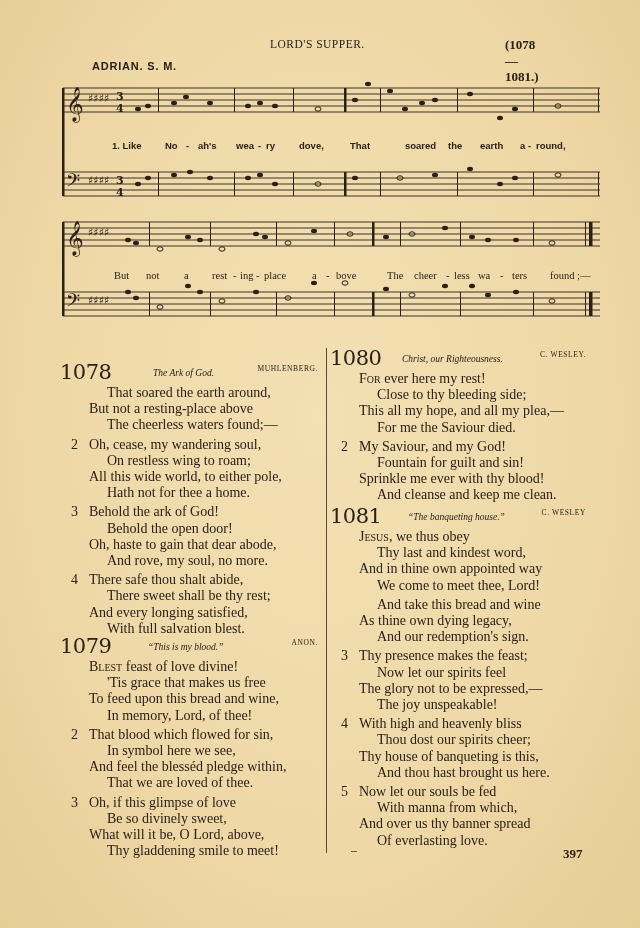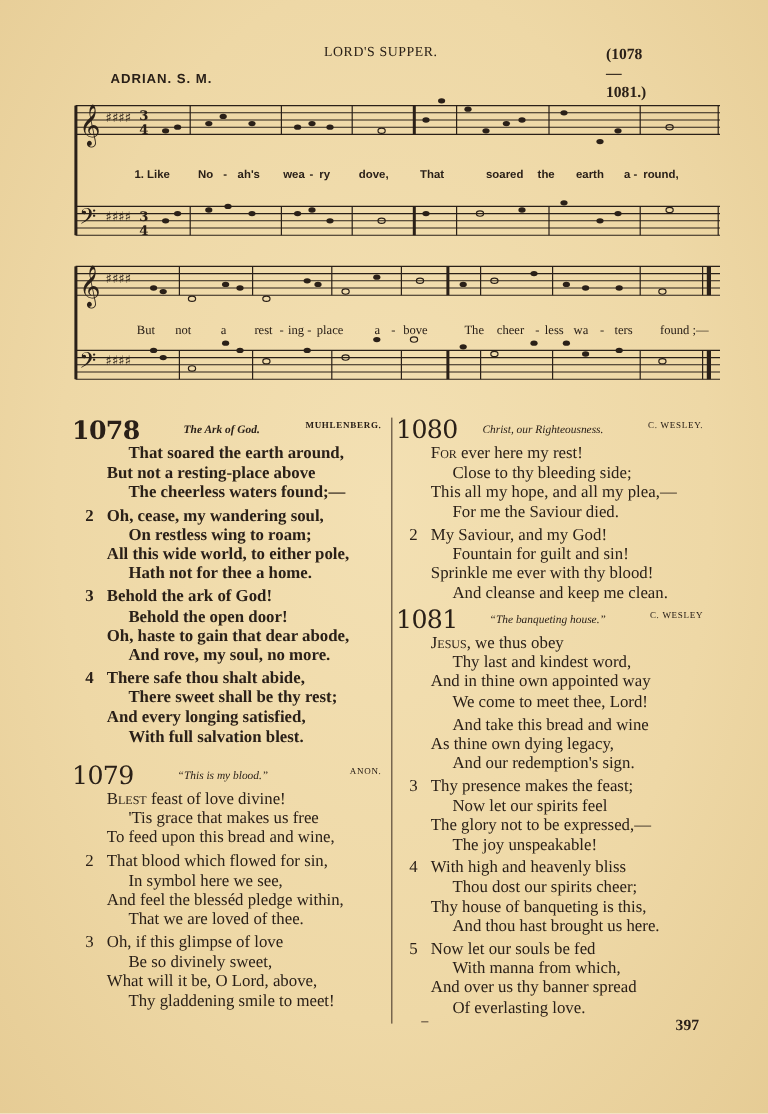--- a/index.html
+++ b/index.html
@@ -250,21 +250,21 @@
     <span style="left:418px">wa</span>
     <span style="left:440px">-</span>
     <span style="left:452px">ters</span>
     <span style="left:490px">found ;—</span>
   </div>
 </div>
 
 <div class="col-divider"></div>
 <div class="col-divider-tick"></div>
 
-<div class="hymn" style="left:60px; top:350px; width:258px;font-weight:bold;">
+<div class="hymn" style="left:60px; top:364px; width:258px;">
   <div class="hymn-head">
     <span class="hymn-num">1078</span>
     <span class="hymn-subtitle" style="left:93px;">The Ark of God.</span>
     <span class="hymn-author">MUHLENBERG.</span>
   </div>
   <div style="padding-left:29px; margin-top:-1px;">
     <div class="verse">
       <div class="line even">That soared the earth around,</div>
       <div class="line odd">But not a resting-place above</div>
       <div class="line even">The cheerless waters found;—</div>
@@ -294,20 +294,21 @@
   <div class="hymn-head">
     <span class="hymn-num">1079</span>
     <span class="hymn-subtitle" style="left:88px;">“This is my blood.”</span>
     <span class="hymn-author">ANON.</span>
   </div>
   <div style="padding-left:29px; margin-top:-1px;">
     <div class="verse">
       <div class="line odd"><span class="smallcaps">Blest</span> <span>feast of love divine!</span></div>
       <div class="line even">'Tis grace that makes us free</div>
       <div class="line odd">To feed upon this bread and wine,</div>
+      <div class="line even">In memory, Lord, of thee!</div>
     </div>
     <div class="verse">
       <div class="line odd"><span class="verse-num">2</span><span>That blood which flowed for sin,</span></div>
       <div class="line even">In symbol here we see,</div>
       <div class="line odd">And feel the blesséd pledge within,</div>
       <div class="line even">That we are loved of thee.</div>
     </div>
     <div class="verse">
       <div class="line odd"><span class="verse-num">3</span><span>Oh, if this glimpse of love</span></div>
       <div class="line even">Be so divinely sweet,</div>

